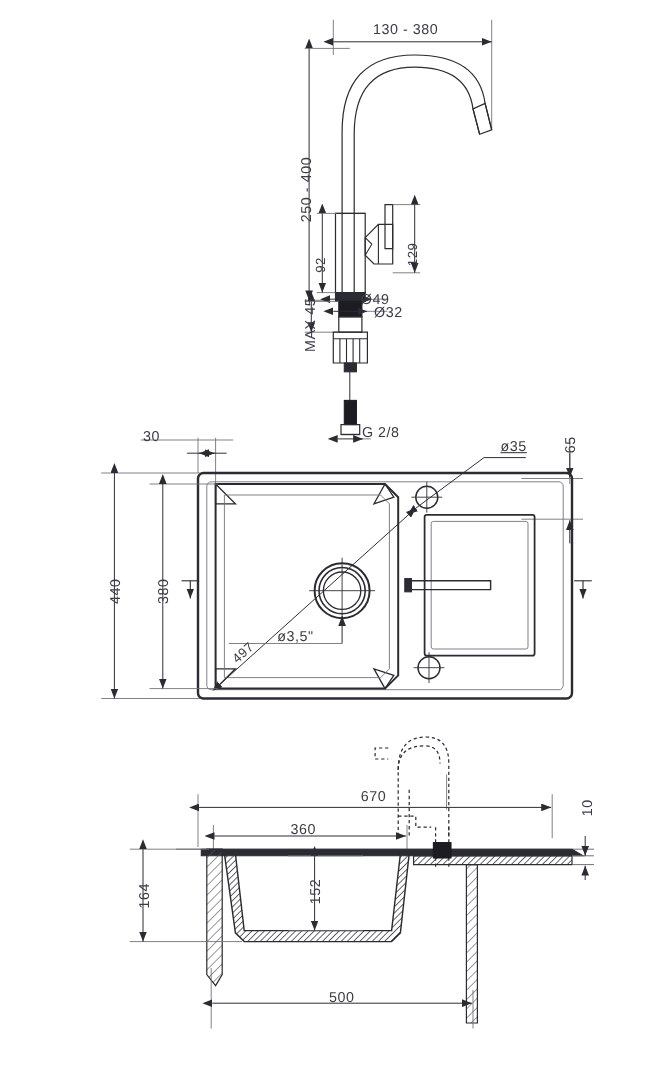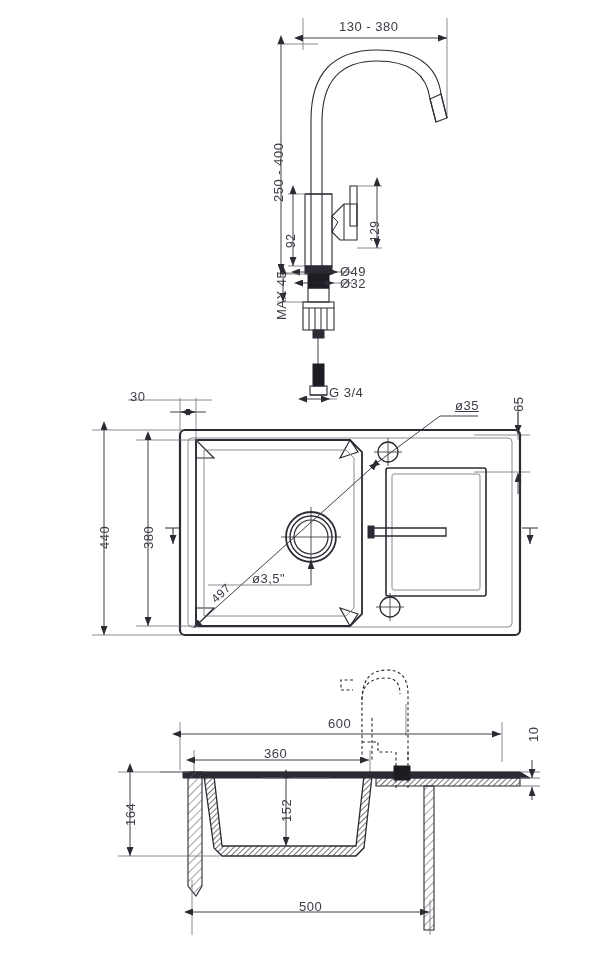--- a/index.html
+++ b/index.html
@@ -262,41 +262,41 @@
   <div class="dim-label" style="left:339px; top:20px;">130 - 380</div>
 
   <div class="dim-label rot" style="left:272px; top:202px;">250 - 400</div>
 
   <div class="dim-label rot small" style="left:285px; top:248px;">92</div>
 
   <div class="dim-label rot small" style="left:369px; top:242px;">129</div>
 
   <div class="dim-label rot" style="left:275px; top:320px;">MAX 45</div>
 
-  <div class="dim-label" style="left:340px; top:265px;">Ø49</div>
+  <div class="dim-label" style="left:328px; top:265px;">Ø49</div>
 
   <div class="dim-label" style="left:340px; top:277px;text-align:right;">Ø32</div>
 
-  <div class="dim-label" style="left:329px; top:386px;">G 3/4</div>
+  <div class="dim-label" style="left:329px; top:386px;">G 2/8</div>
 
   <div class="dim-label" style="left:130px; top:390px;">30</div>
 
   <div class="dim-label rot" style="left:98px; top:549px;">440</div>
 
   <div class="dim-label rot" style="left:142px; top:549px;">380</div>
 
   <div class="dim-label" style="left:455px; top:399px;text-decoration:underline;">ø35</div>
 
   <div class="dim-label rot" style="left:512px; top:412px;">65</div>
 
   <div class="dim-label diag" style="left:209px; top:596px;">497</div>
 
   <div class="dim-label" style="left:252px; top:572px;">ø3,5"</div>
 
-  <div class="dim-label" style="left:328px; top:717px;">600</div>
+  <div class="dim-label" style="left:328px; top:717px;">670</div>
 
   <div class="dim-label" style="left:264px; top:747px;">360</div>
 
   <div class="dim-label rot" style="left:527px; top:742px;">10</div>
 
   <div class="dim-label rot" style="left:124px; top:826px;">164</div>
 
   <div class="dim-label rot" style="left:280px; top:822px;">152</div>
 
   <div class="dim-label" style="left:299px; top:900px;">500</div>

